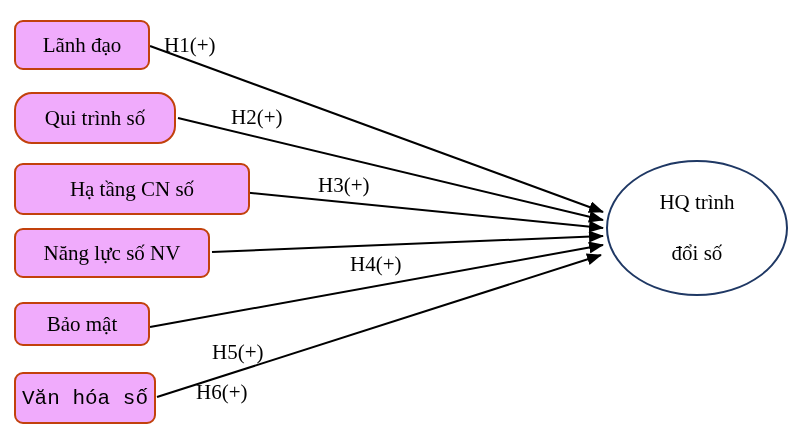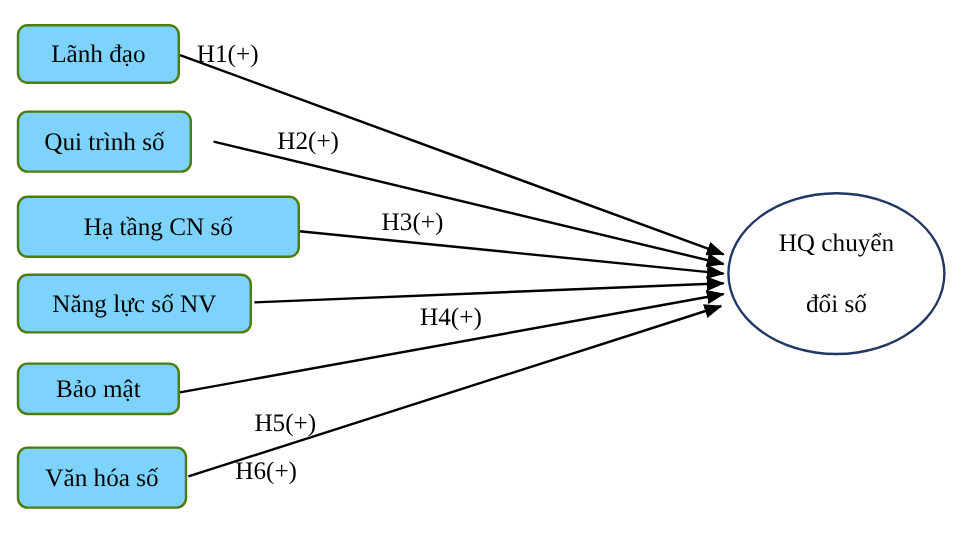--- a/index.html
+++ b/index.html
@@ -13,23 +13,23 @@
     overflow: hidden;
   }
   .arrow-layer {
     position: absolute;
     left: 0; top: 0;
     width: 800px; height: 445px;
   }
   .construct-box {
     position: absolute;
     box-sizing: border-box;
-    border: 2px solid #4d7c0f;
+    border: 2px solid #c2410c;
     border-radius: 9px;
-    background: #7dd3fc;
+    background: #f0abfc;
     display: flex;
     align-items: center;
     justify-content: center;
     font-size: 21px;
     padding: 0 8px;
     white-space: nowrap;
     z-index: 2;
     text-align: right;
   }
   .hypothesis-label {
@@ -76,40 +76,40 @@
     <line class="arrow-line" x1="150" y1="46" x2="603" y2="212" marker-end="url(#arrowhead)"></line>
     <line class="arrow-line" x1="178" y1="118" x2="603" y2="220" marker-end="url(#arrowhead)"></line>
     <line class="arrow-line" x1="212" y1="189" x2="603" y2="228" marker-end="url(#arrowhead)"></line>
     <line class="arrow-line" x1="212" y1="252" x2="603" y2="236" marker-end="url(#arrowhead)"></line>
     <line class="arrow-line" x1="150" y1="327" x2="603" y2="245" marker-end="url(#arrowhead)"></line>
     <line class="arrow-line" x1="157" y1="397" x2="601" y2="255" marker-end="url(#arrowhead)"></line>
   </svg>
 
   <div class="construct-box" style="left:14px; top:20px;  width:136px; height:50px;">Lãnh đạo</div>
 
-  <div class="construct-box" style="left:14px; top:92px;  width:146px; height:52px;">Qui trình số</div>
+  <div class="construct-box" style="left:14px; top:92px;  width:162px; height:52px;border-radius:18px;">Qui trình số</div>
 
   <div class="construct-box" style="left:14px; top:163px; width:236px; height:52px;">Hạ tầng CN số</div>
 
   <div class="construct-box" style="left:14px; top:228px; width:196px; height:50px;">Năng lực số NV</div>
 
   <div class="construct-box" style="left:14px; top:302px; width:136px; height:44px;">Bảo mật</div>
 
-  <div class="construct-box" style="left:14px; top:372px; width:142px; height:52px;">Văn hóa số</div>
+  <div class="construct-box" style="left:14px; top:372px; width:142px; height:52px;font-family:Liberation Mono, monospace;">Văn hóa số</div>
 
   <span class="hypothesis-label" style="left:164px; top:33px;text-align:right;">H1(+)</span>
 
   <span class="hypothesis-label" style="left:231px; top:105px;">H2(+)</span>
 
   <span class="hypothesis-label" style="left:318px; top:173px;">H3(+)</span>
 
   <span class="hypothesis-label" style="left:350px; top:238px;margin-top:14px;">H4(+)</span>
 
   <span class="hypothesis-label" style="left:212px; top:308px;margin-top:32px;">H5(+)</span>
 
   <span class="hypothesis-label" style="left:196px; top:380px;">H6(+)</span>
 
   <div class="outcome-ellipse">
-    <span>HQ chuyển</span>
+    <span>HQ trình</span>
     <span>đổi số</span>
   </div>
 
 </div>
 
 </body></html>

